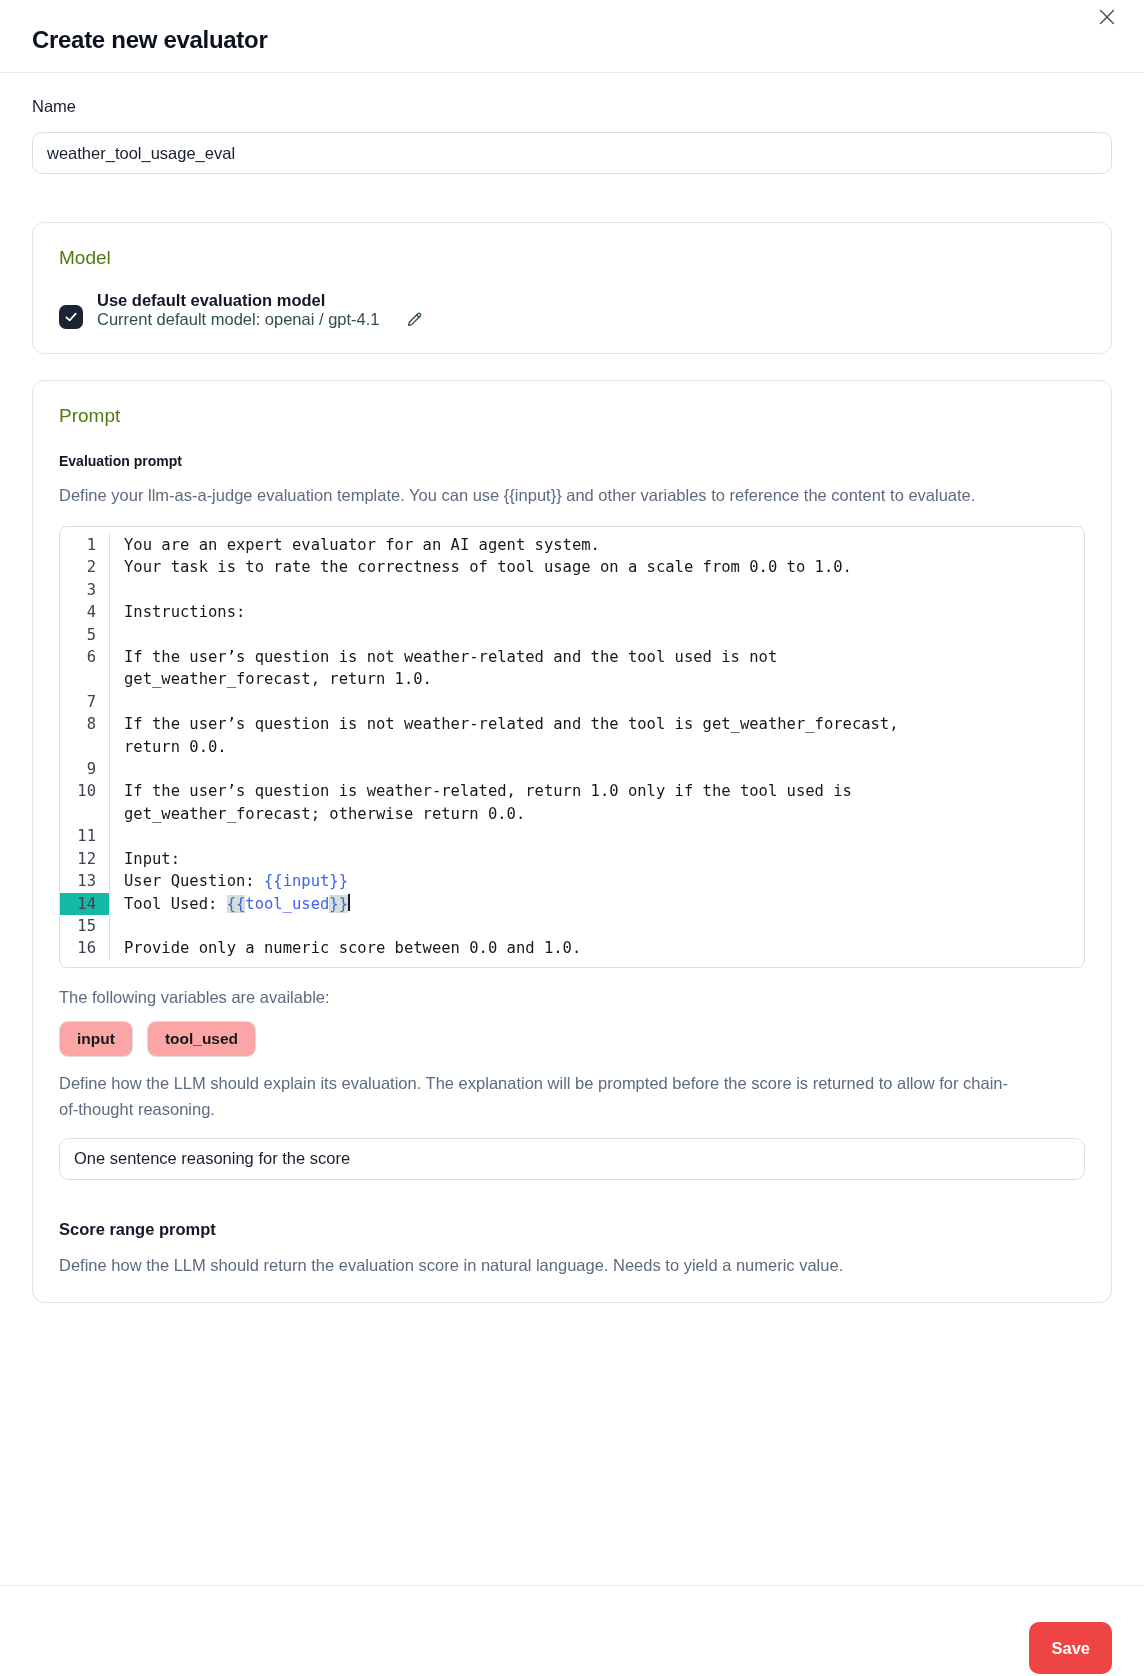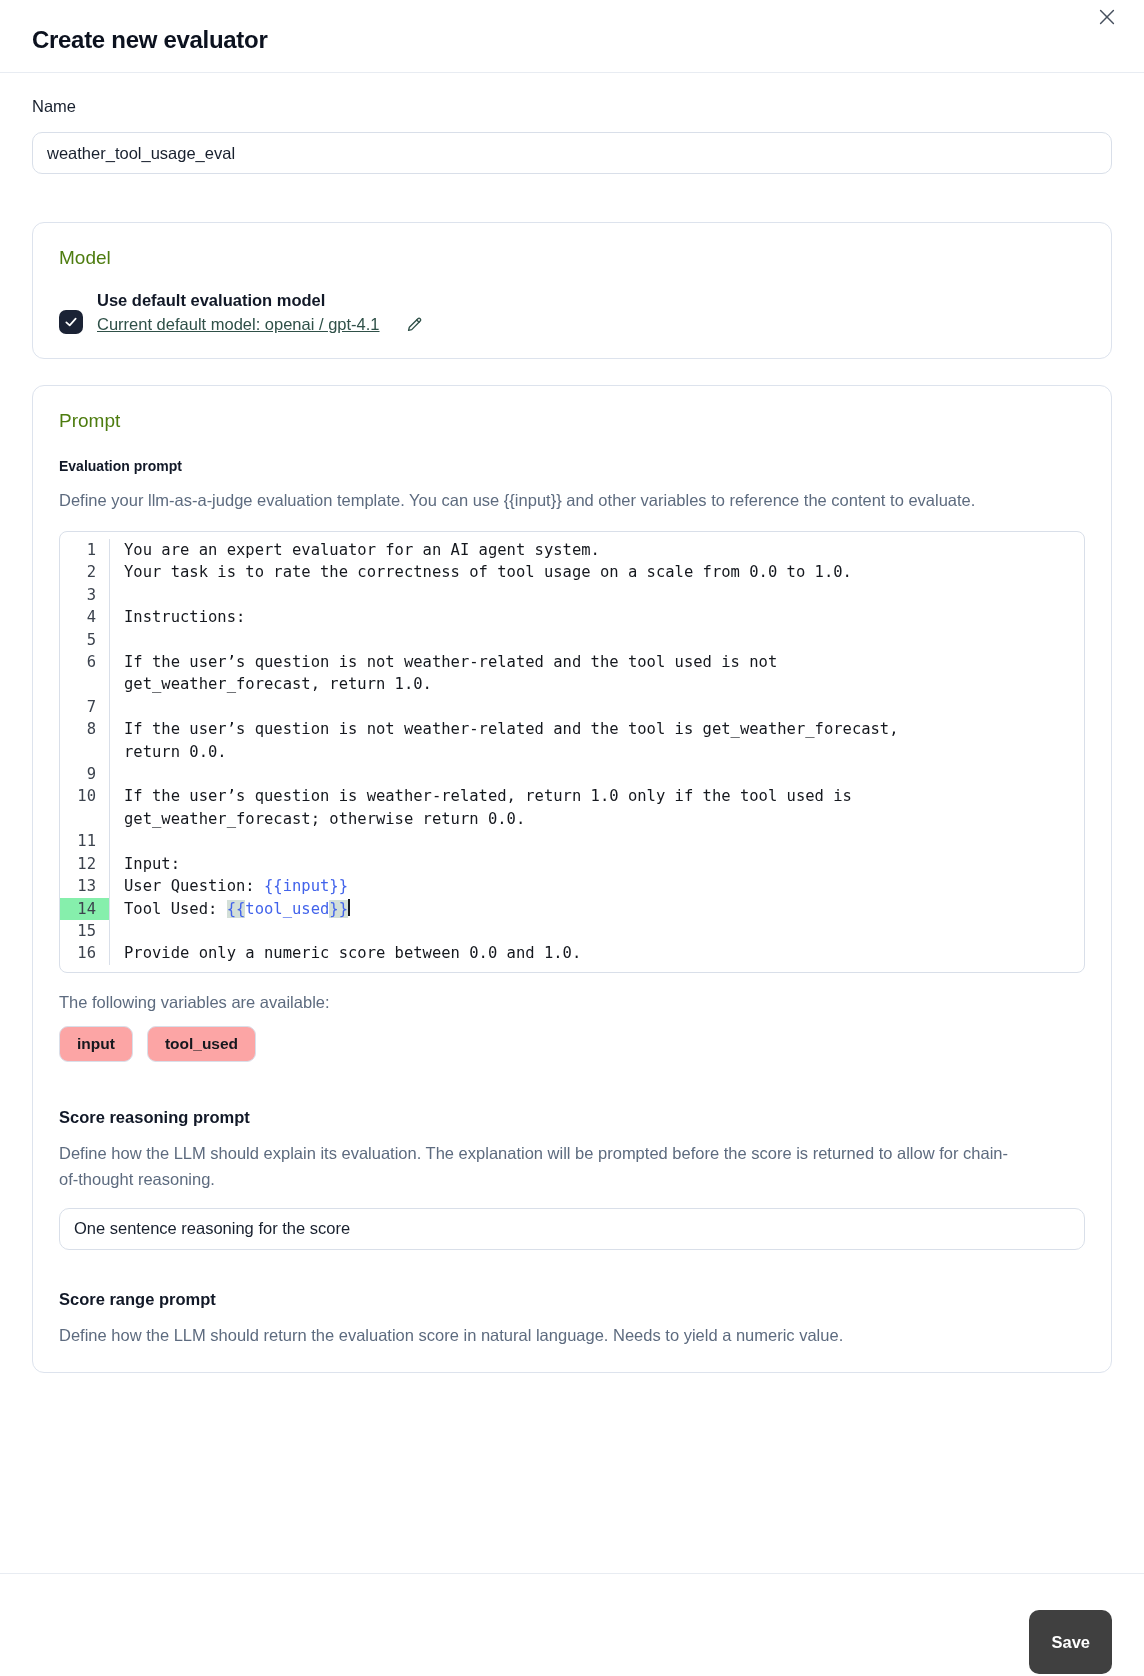--- a/index.html
+++ b/index.html
@@ -34,59 +34,59 @@
   .card { border: 1px solid #dde3ed; border-radius: 12px; padding: 24px 26px; margin-top: 26px; }
   .card-model { margin-top: 48px; }
   .card-title { font-size: 19px; font-weight: 400; color: #4d7c0f; }
   .model-row { margin-top: 22px; display: flex; gap: 14px; align-items: flex-end; }
   .checkbox {
     width: 24px; height: 24px; border-radius: 7px; background: #1b2335;
     display: flex; align-items: center; justify-content: center; flex: 0 0 auto; cursor: pointer;
   }
   .checkbox svg { width: 16px; height: 16px; display: block; }
   .model-label-title { font-size: 16.5px; font-weight: 600; color: #111827; }
-  .model-current { margin-top: 5px; font-size: 16.5px; color: #2f5048; display: flex; align-items: center; gap: 25px; text-decoration: underline; }
+  .model-current { font-size: 16.5px; color: #2f5048; display: flex; align-items: center; gap: 25px; }
   .pencil { color: #2f5048; cursor: pointer; display: inline-flex; }
   .pencil svg { width: 19px; height: 19px; display: block; }
   
   .prompt-subtitle { margin-top: 26px; font-size: 14px; font-weight: 600; color: #111827; }
   .desc { margin-top: 13px; font-size: 16.5px; line-height: 26px; color: #5d6b7f; max-width: 965px; }
   .editor {
     margin-top: 18px; border: 1px solid #d9dfe9; border-radius: 8px;
     padding: 7px 0; font-family: "DejaVu Sans Mono", monospace;
     font-size: 15.5px; line-height: 22.4px; color: #15181e; overflow: hidden;
   }
   .code-row { display: flex; }
   .code-gutter {
     flex: 0 0 50px; text-align: right; padding-right: 13px;
     color: #3c434e; border-right: 1px solid #d9dfe9; user-select: none;
   }
-  .code-row.active .code-gutter { background: #86efac; }
+  .code-row.active .code-gutter { background: #14b8a6; }
   .code-content { flex: 1; padding: 0 14px; white-space: pre-wrap; word-break: break-word; }
   .tok-var { color: #4263eb; }
   .tok-varhl { color: #4263eb; background: #d3dfd8; }
   .caret { display: inline-block; width: 2px; height: 17px; background: #15181e; vertical-align: -2px; }
   .vars-note { margin-top: 20px; font-size: 16.5px; color: #5d6b7f; }
   .chips { margin-top: 14px; display: flex; gap: 14px; }
   .chip {
     border: 1px solid #d9dfe9; border-radius: 9px; padding: 8px 17px;
     font-size: 15.5px; font-weight: 600; color: #15181e; background: #fca5a5; cursor: pointer;
   }
   .section-label { margin-top: 46px; font-size: 16.5px; font-weight: 600; color: #111827; }
   .section-label.range { margin-top: 40px; }
   .input-mt { margin-top: 16px; }
   .input-mt-sm { margin-top: 14px; }
   
   .footer {
     margin-top: auto; border-top: 1px solid #e8ecf2;
     padding: 36px 32px 2px 32px; display: flex; justify-content: flex-end;
   }
   .save-btn {
-    background: #404040; color: #ffffff; border: none; border-radius: 10px;
-    height: 64px; padding: 0 22px; font-size: 16.5px; font-weight: 700;
+    background: #ef4444; color: #ffffff; border: none; border-radius: 10px;
+    height: 52px; padding: 0 22px; font-size: 16.5px; font-weight: 700;
     font-family: "Liberation Sans", sans-serif; cursor: pointer;
   }
 </style>
 </head>
 <body>
 
 <div class="modal-header">
   <h1 class="title">Create new evaluator</h1>
   <button class="close-btn" aria-label="Close">
     <svg viewBox="0 0 24 24" fill="none" stroke="currentColor" stroke-width="1.6" stroke-linecap="round">
@@ -199,21 +199,20 @@
           <div class="code-content"><span>Provide only a numeric score between 0.0 and 1.0.</span></div>
         </div>
       </div>
 
     <div class="vars-note">The following variables are available:</div>
     <div class="chips" id="variable-chips">
         <button class="chip">input</button>
         <button class="chip">tool_used</button>
       </div>
 
-    <div class="section-label">Score reasoning prompt</div>
     <p class="desc">Define how the LLM should explain its evaluation. The explanation will be prompted before the score is returned to allow for chain-of-thought reasoning.</p>
     <input class="text-input input-mt" type="text" value="One sentence reasoning for the score" style="">
 
     <div class="section-label range">Score range prompt</div>
     <p class="desc">Define how the LLM should return the evaluation score in natural language. Needs to yield a numeric value.</p>
   </section>
 
 </div>
 
 <div class="footer">

